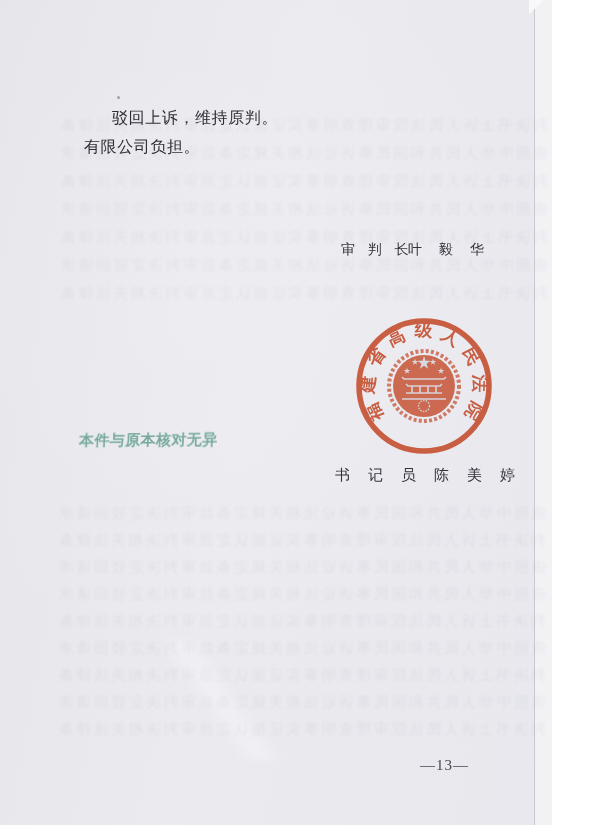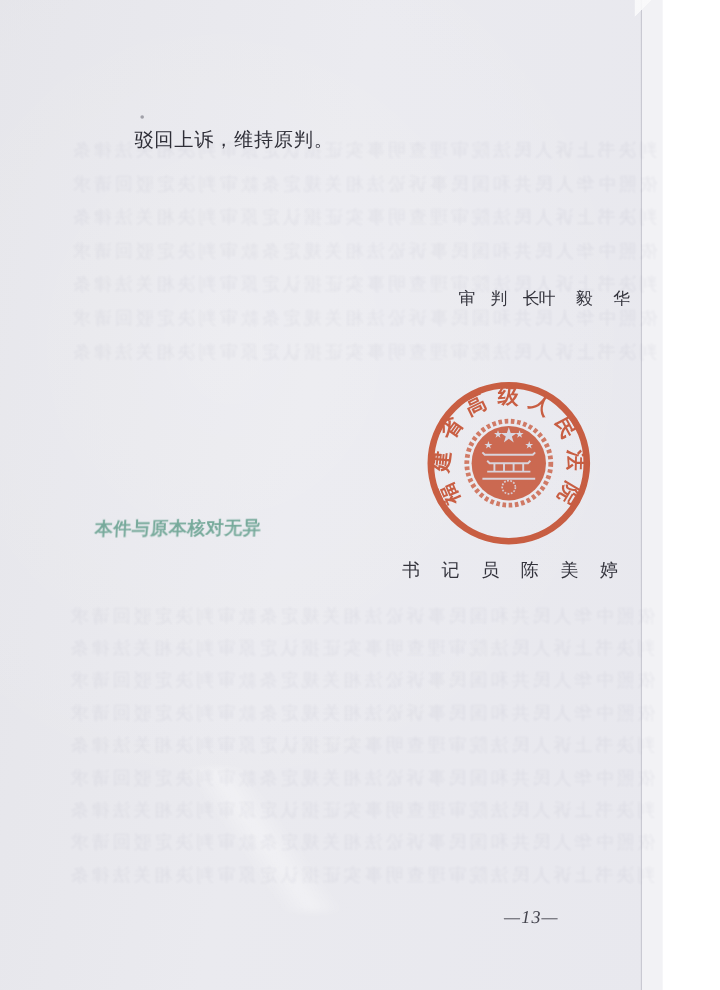--- a/index.html
+++ b/index.html
@@ -30,40 +30,40 @@
 
   
   .body-text{position:absolute;left:84px;top:104px;width:466px;z-index:3;
     font-size:16px;line-height:28.5px;letter-spacing:.6px;color:#2e2e37;}
   .body-text .line.indent{text-indent:28px;}
 
   
   .judges{position:absolute;left:341px;top:236px;z-index:3;font-size:14px;
     line-height:27.5px;color:#33333c;}
   .judge-row{white-space:nowrap;}
-  .judge-role{letter-spacing:-.6px;margin-left:41px;}
+  .judge-role{letter-spacing:-.6px;}
   .judge-name{letter-spacing:1.5px;}
 
   .date-line{position:absolute;left:336px;top:414px;z-index:4;font-size:15px;
     letter-spacing:.6px;color:#33333c;white-space:nowrap;}
   .clerk-line{position:absolute;left:335px;top:466px;z-index:4;font-size:15px;
     letter-spacing:1.5px;color:#33333c;white-space:nowrap;font-family:Liberation Mono, monospace;}
 
   
   .seal{position:absolute;left:344px;top:313px;z-index:2;
     mix-blend-mode:multiply;opacity:.93;filter:blur(.3px);}
 
   
   .verify-stamp{position:absolute;left:79px;top:431px;z-index:3;
     font-size:15px;letter-spacing:.4px;color:#579884;opacity:.78;
     filter:blur(.4px);transform:skewX(-3deg) rotate(-.4deg);white-space:nowrap;
     font-weight:bold;}
 
   .page-number{position:absolute;left:420px;top:757px;z-index:3;
-    font-size:15px;letter-spacing:1px;color:#44444e;white-space:nowrap;font-style:italic;}
+    font-size:15px;letter-spacing:1px;color:#44444e;white-space:nowrap;}
 </style>
 </head>
 <body>
 
 <div class="page">
 
   <div class="edge-strip"></div>
   <div class="edge-corner"></div>
   <div class="speck"></div>
   <div class="crease"></div>
@@ -81,20 +81,21 @@
   <div class="ghost-line" style="left:56px;top:558px;">依照中华人民共和国民事诉讼法相关规定条款审判决定驳回请求维持原判合同纠纷事项</div>
   <div class="ghost-line r" style="left:56px;top:585px;">依照中华人民共和国民事诉讼法相关规定条款审判决定驳回请求维持原判合同纠纷事项</div>
   <div class="ghost-line" style="left:56px;top:612px;">判决书上诉人民法院审理查明事实证据认定原审判决相关法律条款规定案件纠纷</div>
   <div class="ghost-line r" style="left:56px;top:639px;">依照中华人民共和国民事诉讼法相关规定条款审判决定驳回请求维持原判合同纠纷事项</div>
   <div class="ghost-line" style="left:56px;top:666px;">判决书上诉人民法院审理查明事实证据认定原审判决相关法律条款规定案件纠纷</div>
   <div class="ghost-line r" style="left:56px;top:693px;">依照中华人民共和国民事诉讼法相关规定条款审判决定驳回请求维持原判合同纠纷事项</div>
   <div class="ghost-line" style="left:56px;top:720px;">判决书上诉人民法院审理查明事实证据认定原审判决相关法律条款规定案件纠纷</div>
 
   <div class="body-text">
     <div class="line indent">驳回上诉，维持原判。</div>
+    <div class="line">有限公司负担。</div>
   </div>
 
   <div class="judges">
     <div class="judge-row">
       <span class="judge-role">审　判　长</span><span class="judge-name">叶　毅　华</span>
     </div>
   </div>
 
   <svg class="seal" width="162" height="162" viewBox="0 0 162 162">
     <defs>

